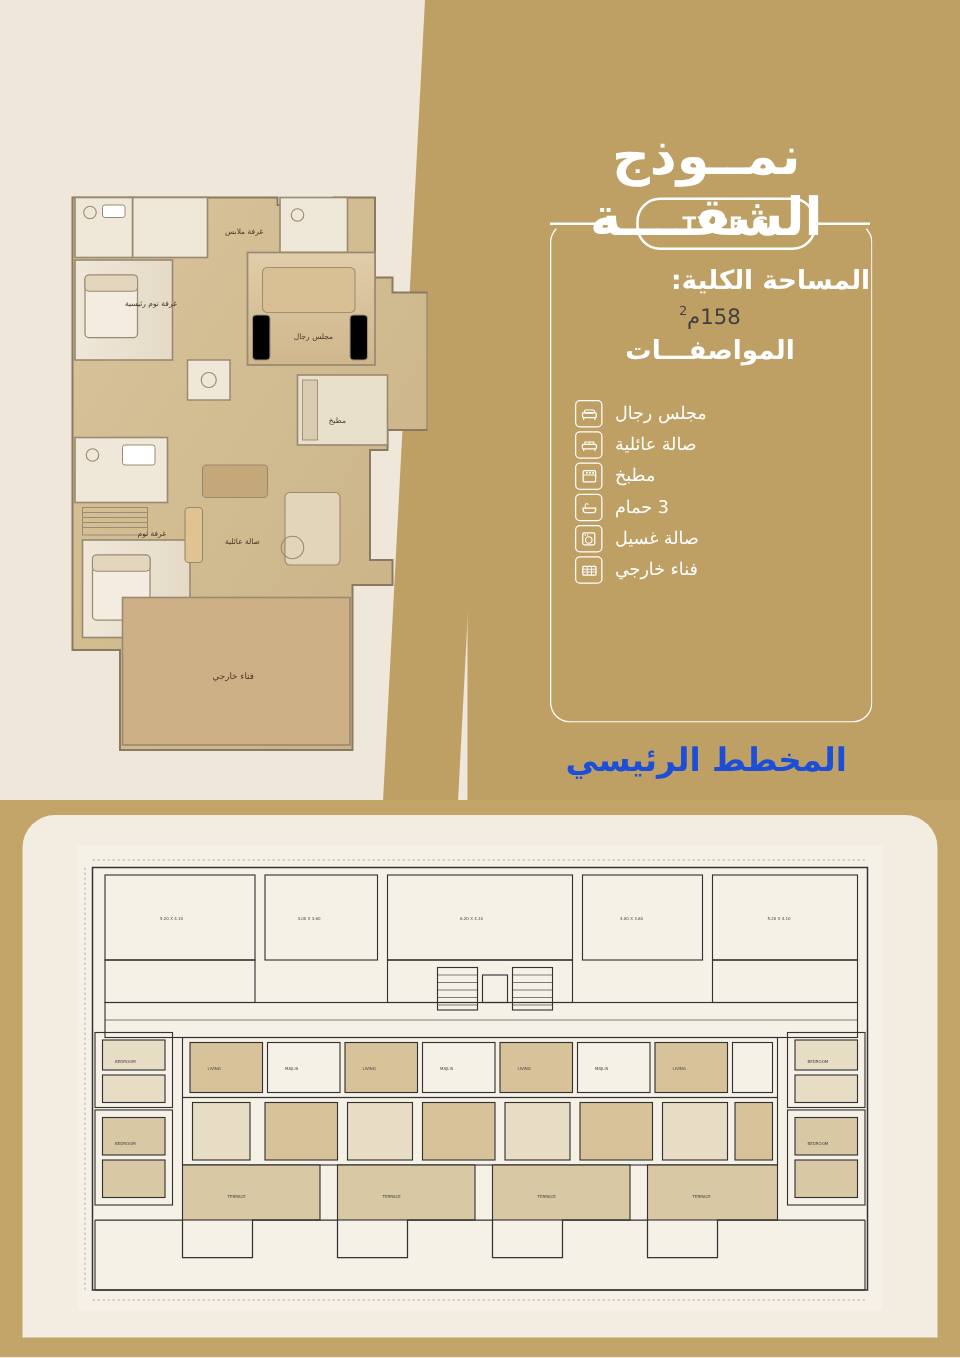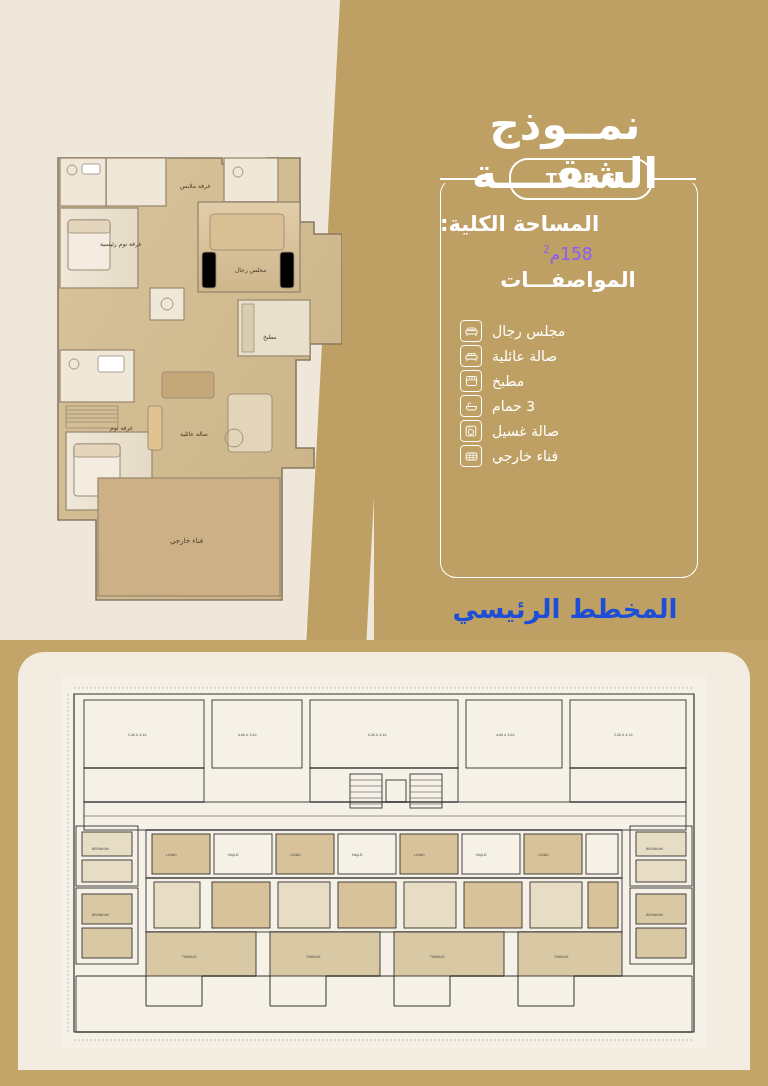--- a/index.html
+++ b/index.html
@@ -100,32 +100,32 @@
     position:absolute;
     left:648px; top:178px;
     width:48px; height:1.6px;
     background:#ffffff;
   }
 
   .area-label {
     position: absolute;
     left: 440px; top: 212px;
     width: 256px;
-    text-align: left;
+    text-align: right;
     color: #ffffff;
     font-size: 21px;
     font-weight: bold;
     direction: rtl;
   }
   .area-value {
     position: absolute;
     left: 440px; top: 244px;
     width: 256px;
     text-align: center;
-    color: #8b5cf6;
+    color: #404040;
     font-size: 17px;
     direction: rtl;
   }
   .area-value sup { font-size: 10px; }
 
   .specs-title {
     position: absolute;
     left: 440px; top: 268px;
     width: 256px;
     text-align: center;

